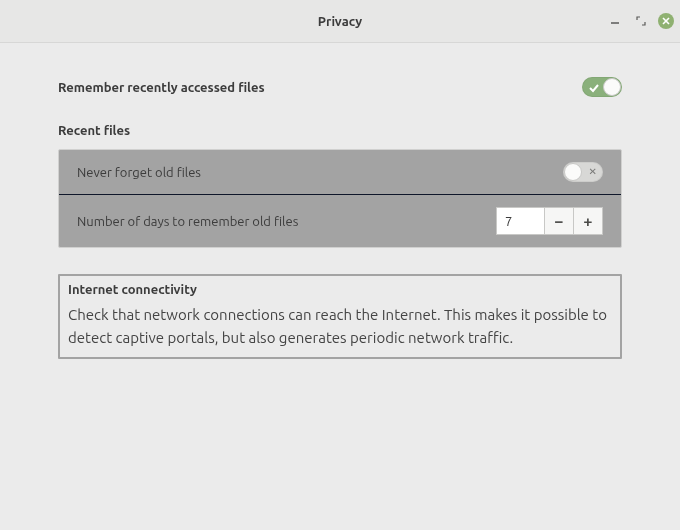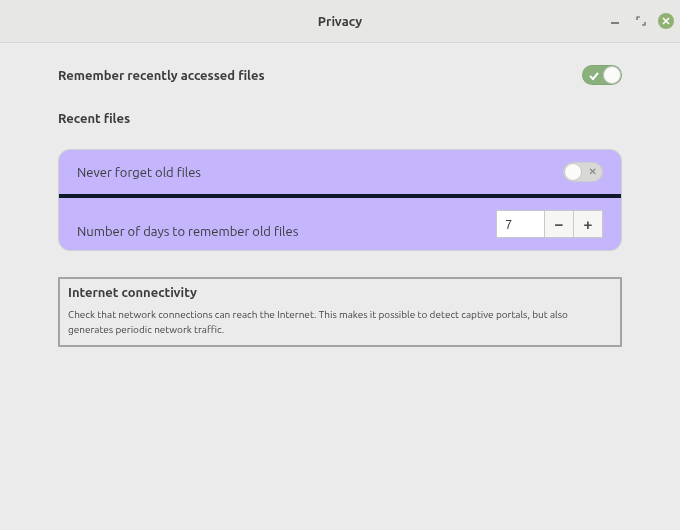--- a/index.html
+++ b/index.html
@@ -53,35 +53,35 @@
   .heading{
     font-weight:700;
     font-size:13px;
     color:#3c3c3c;
   }
 
   .section-label{
     font-weight:700;
     font-size:13px;
     margin-top:26px;
-    margin-bottom:24px;
+    margin-bottom:12px;
   }
 
   .panel{
     border:1px solid #d0d0cf;
-    background:#c4b5fd;
-    border-radius:12px;
+    background:#a3a3a3;
+    border-radius:2px;
   }
   .panel .prow{
     padding:12px 18px;
     display:flex;align-items:center;justify-content:space-between;
     font-size:13px;
     color:#3c3c3c;
   }
-  .panel .prow + .prow{ border-top:4px solid #0f172a;align-items:flex-end; }
+  .panel .prow + .prow{ border-top:1px solid #0f172a; }
 
   
   .toggle{
     width:40px;height:20px;border-radius:10px;position:relative;
     box-shadow:inset 0 0 0 1px rgba(0,0,0,.05);
   }
   .toggle.on{ background:#8ab07b; }
   .toggle.off{ background:#d8d8d6; }
   .toggle .knob{
     position:absolute;top:1px;width:18px;height:18px;border-radius:50%;
@@ -114,21 +114,21 @@
 
   
   .highlight{
     margin-top:26px;
     border:2px solid #a3a3a3;
     padding:6px 8px 8px 8px;
     border-radius:1px;
   }
   .highlight .section-label{ margin-top:0;margin-bottom:8px; }
   .desc{
-    font-size:10px;color:#444;line-height:1.5;margin-top:8px;
+    font-size:15px;color:#444;line-height:1.5;margin-top:8px;
   }
 
 </style>
 </head>
 <body>
 
 <div class="titlebar">
   <div class="title">Privacy</div>
   <div class="win-controls">
     <div class="win-btn win-min">
@@ -146,21 +146,21 @@
       <svg viewBox="0 0 8 8">
         <line x1="1" y1="1" x2="7" y2="7" stroke="#fff" stroke-width="1.6"></line>
         <line x1="7" y1="1" x2="1" y2="7" stroke="#fff" stroke-width="1.6"></line>
       </svg>
     </div>
   </div>
 </div>
 
 <div class="content">
 
-  <div class="row" style="margin-top:4px;gap:13px;">
+  <div class="row" style="margin-top:16px;gap:13px;">
     <div class="heading">Remember recently accessed files</div>
     <div class="toggle on">
       <span class="bg-mark">
         <svg viewBox="0 0 10 10">
             <polyline points="1,5 4,8 9,2" fill="none" stroke="#ffffff" stroke-width="2"></polyline>
           </svg>
       </span>
       <span class="knob"></span>
     </div>
   </div>

